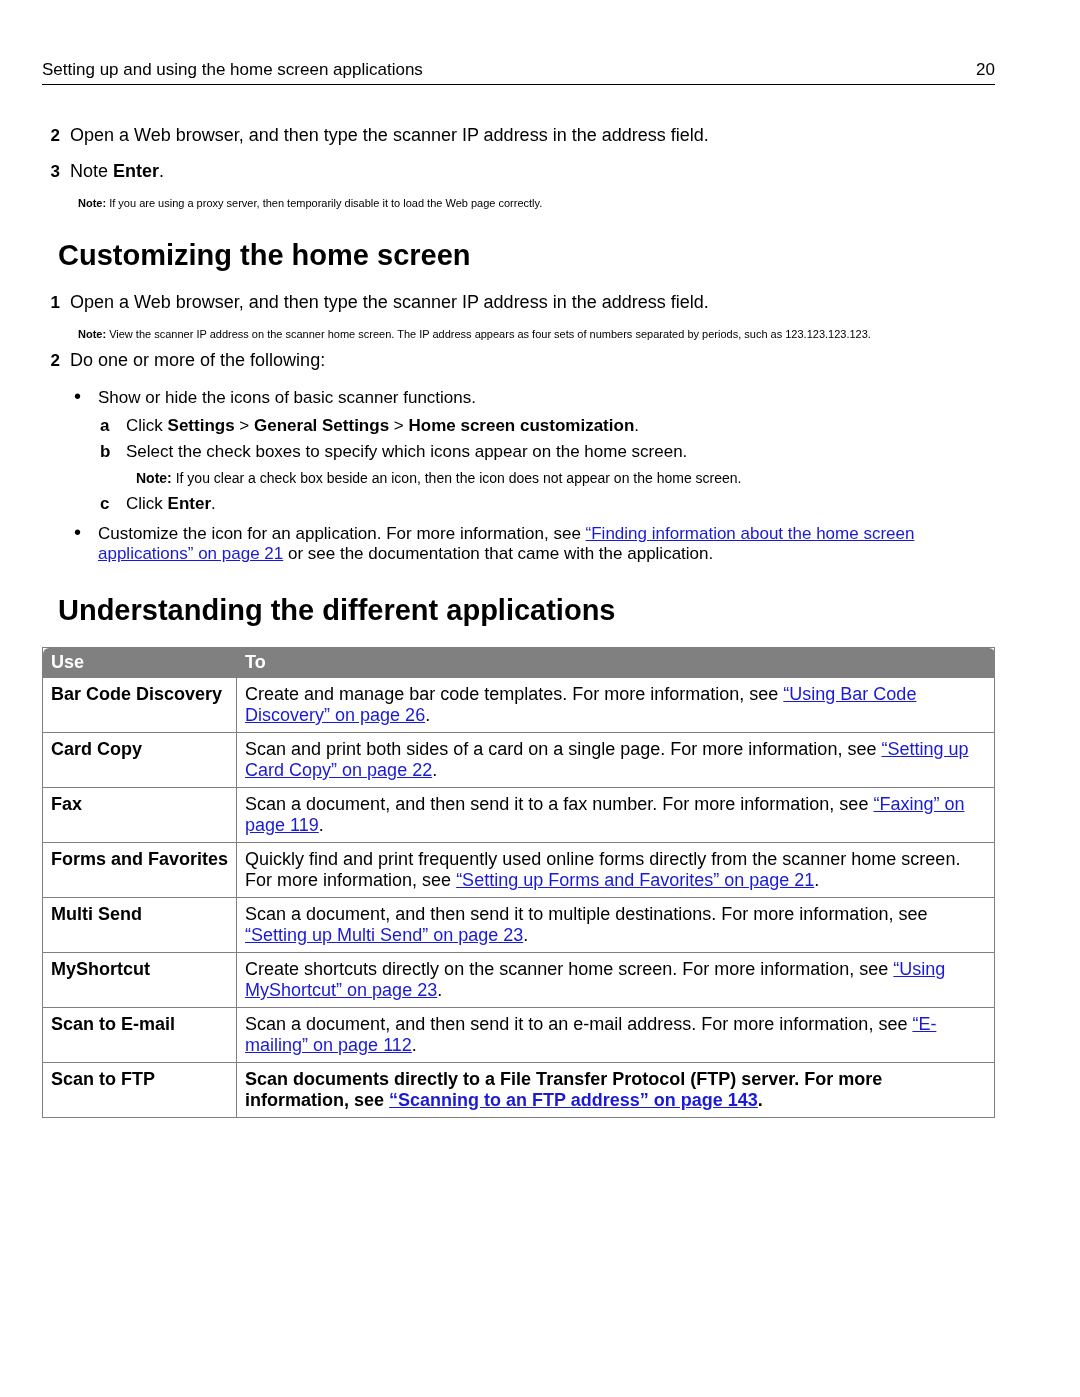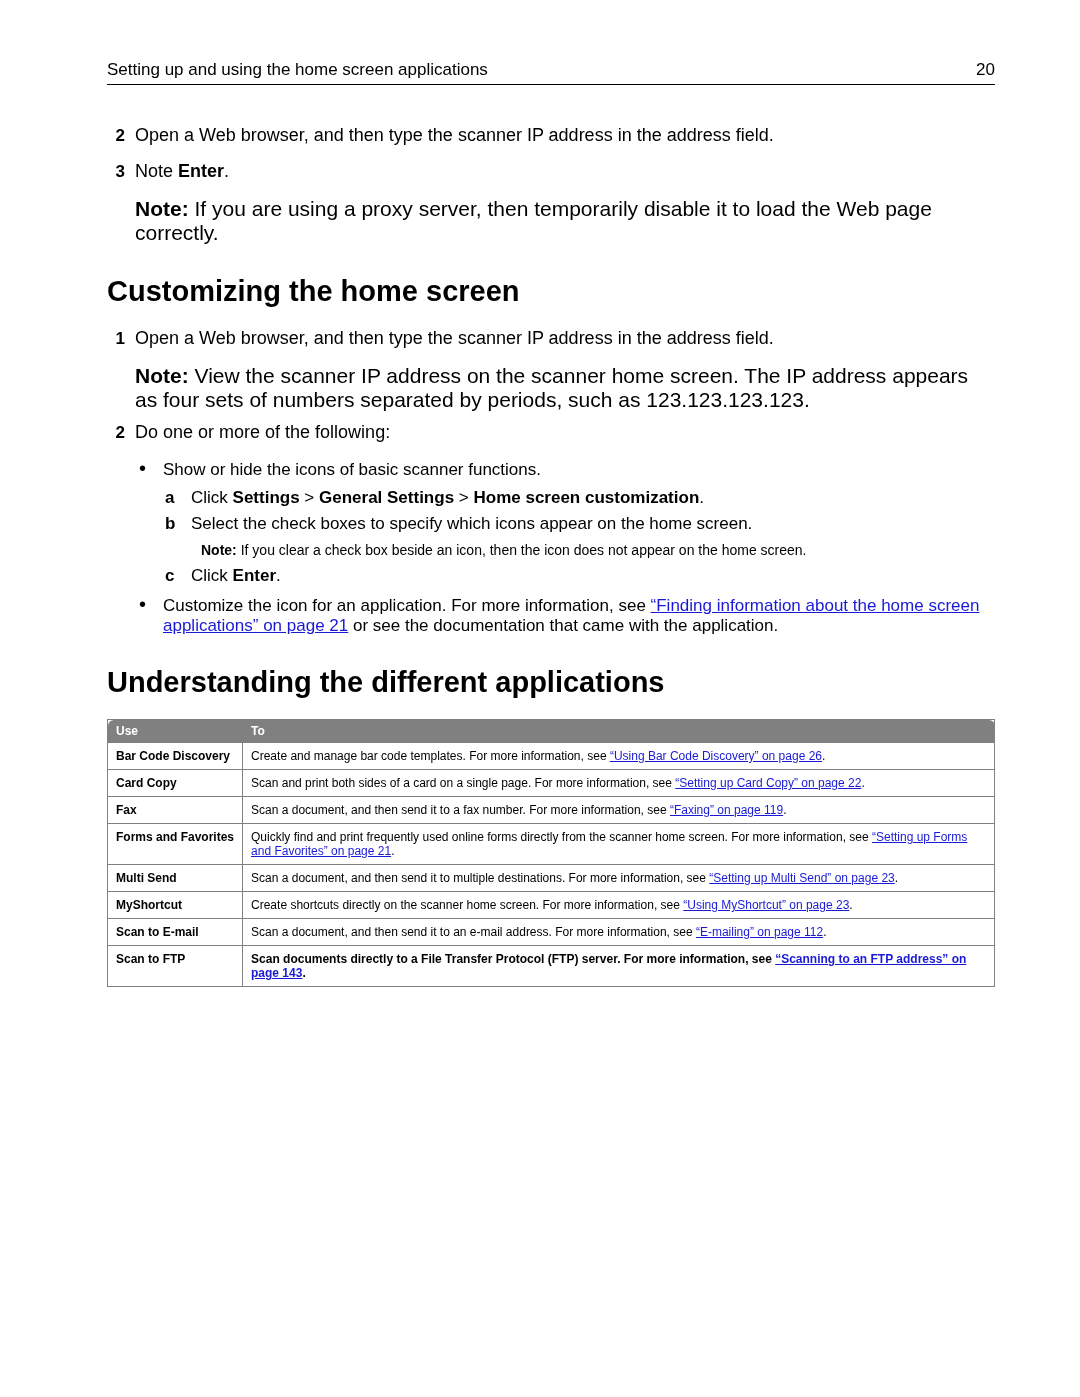--- a/index.html
+++ b/index.html
@@ -6,21 +6,21 @@
     margin: 0;
     padding: 0;
     background: #fff;
     font-family: "Segoe UI", "Helvetica Neue", Arial, sans-serif;
     color: #000;
   }
   .page {
     width: 1080px;
     height: 1397px;
     box-sizing: border-box;
-    padding: 60px 85px 60px 107px;
+    padding: 60px 85px 60px 42px;
     position: relative;
   }
   .header {
     display: flex;
     justify-content: space-between;
     font-size: 17px;
     padding-bottom: 4px;
     border-bottom: 1px solid #000;
     margin-bottom: 40px;
   }
@@ -35,27 +35,27 @@
     width: 18px;
     flex: none;
     text-align: right;
     font-size: 17px;
   }
   .ol-num .txt {
     font-size: 18px;
     flex: 1;
   }
   .note-line {
-    font-size: 21px;
-    margin: 10px 0 10px 28px;
+    font-size: 11px;
+    margin: 10px 0 10px 36px;
   }
   h1 {
     font-size: 29px;
     font-weight: 700;
-    margin: 30px 0 20px 0;
+    margin: 30px 0 20px 16px;
   }
   .bul {
     display: flex;
     align-items: baseline;
     gap: 10px;
     margin: 8px 0 8px 32px;
     font-size: 17px;
   }
   .bul .dot {
     font-size: 20px;
@@ -80,21 +80,21 @@
     margin: 8px 0 8px 94px;
   }
   .link {
     color: #1a1ad6;
     text-decoration: underline;
     cursor: pointer;
   }
   table.apps {
     border-collapse: collapse;
     width: 100%;
-    font-size: 12px;
+    font-size: 18px;
   }
   table.apps th {
     background: #808080;
     color: #fff;
     text-align: left;
     font-weight: 700;
     padding: 4px 8px;
     border: 1px solid #808080;
   }
   table.apps td {

